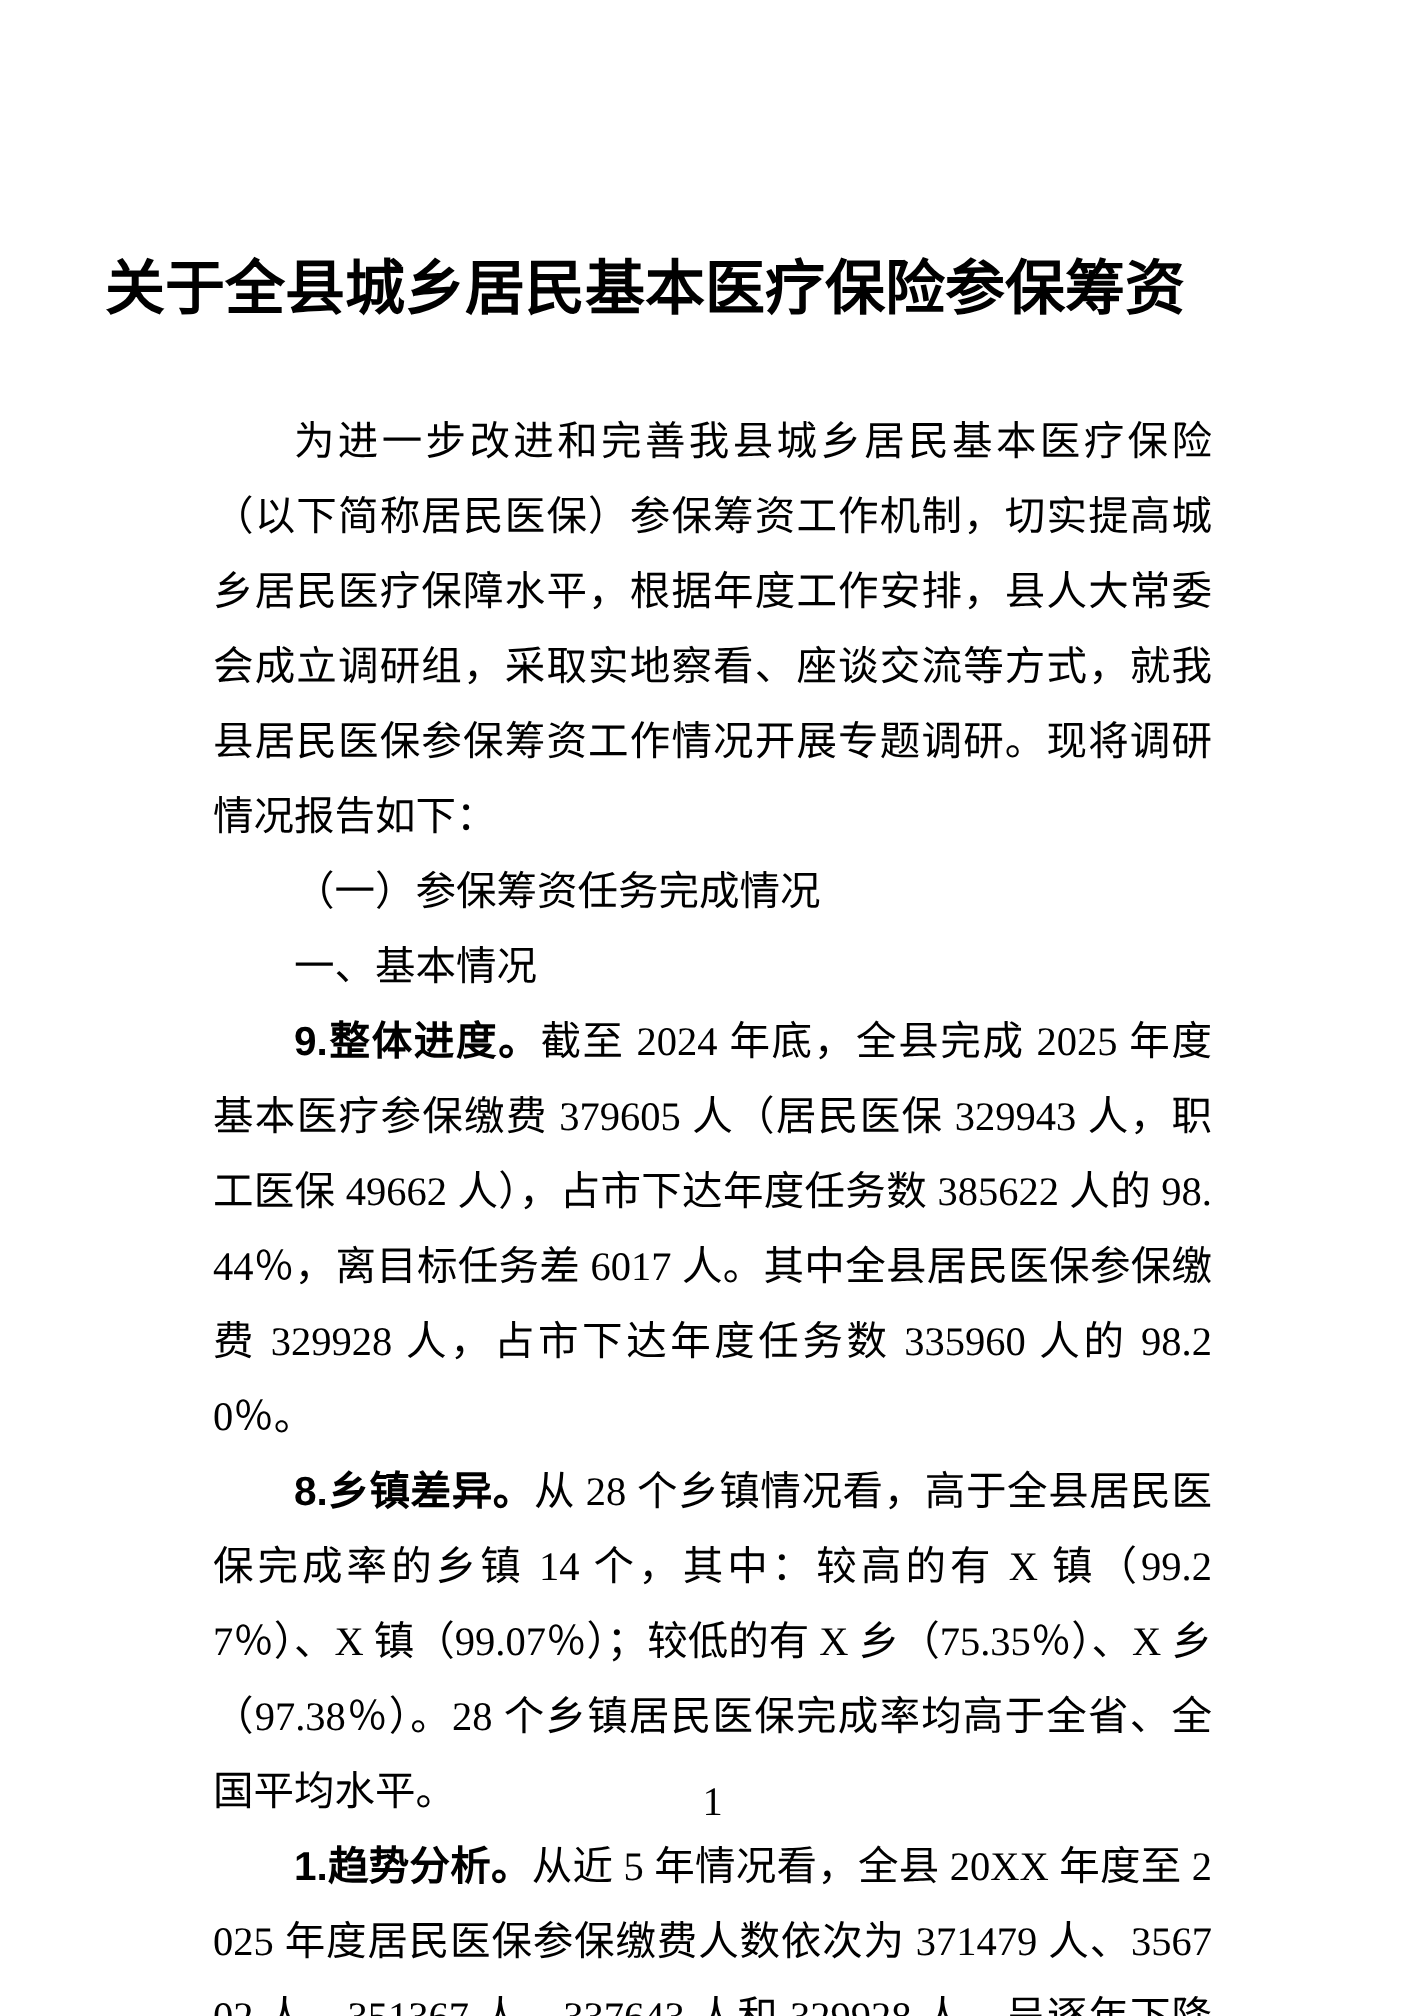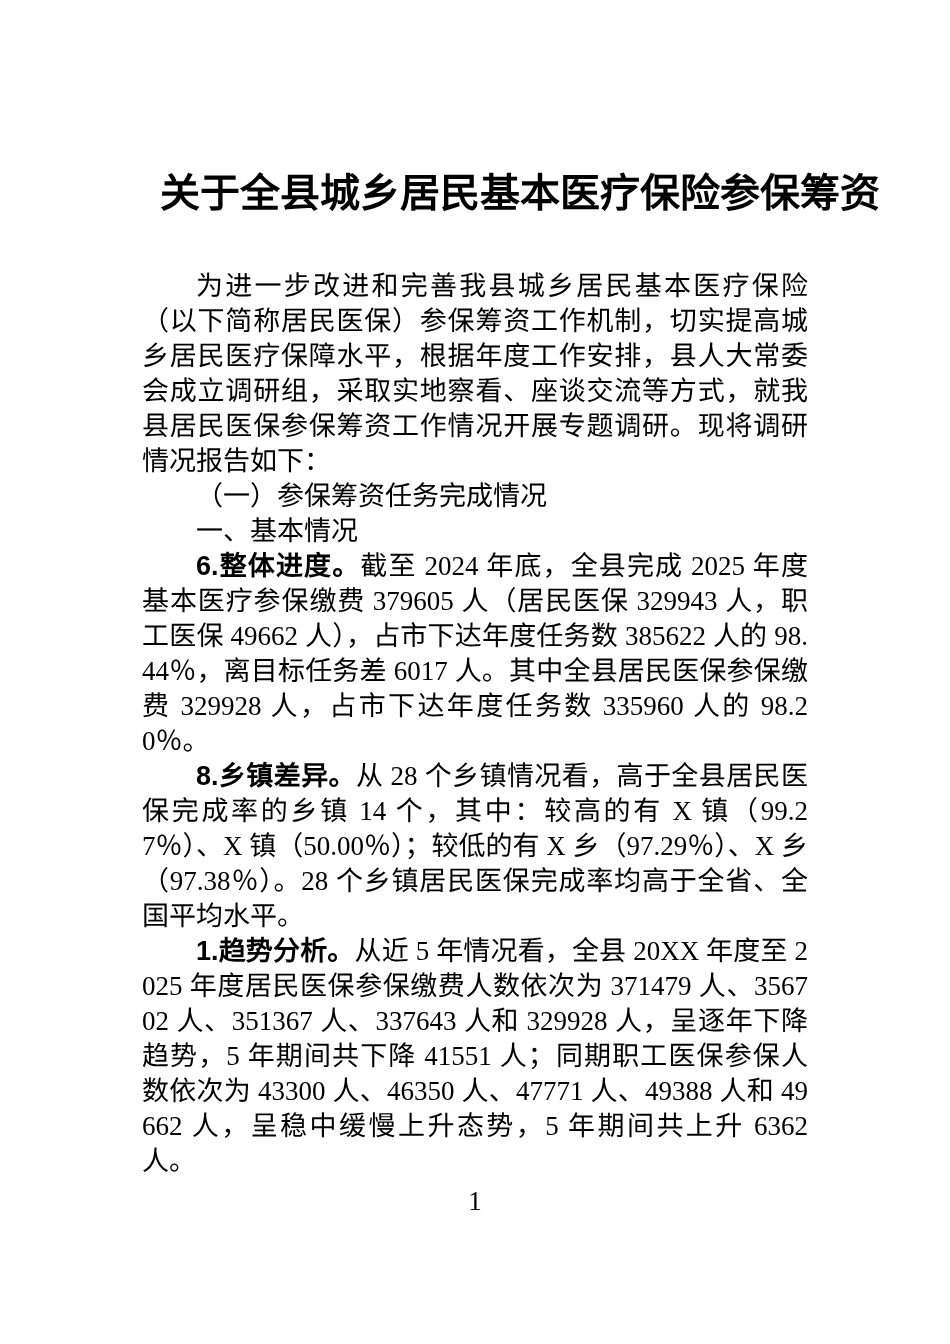--- a/index.html
+++ b/index.html
@@ -11,39 +11,39 @@
     height: 1344px;
     background: #ffffff;
     color: #000000;
     overflow: hidden;
     font-family: "Liberation Serif", "DejaVu Sans", sans-serif;
   }
 
   
   .doc-title {
     margin: 158px 70px 0 70px;
-    text-align: right;
+    text-align: left;
     font-size: 40px;
     line-height: 70px;
     font-weight: 700;
     font-family: "Liberation Sans", "DejaVu Sans", sans-serif;
     letter-spacing: 0px;
   }
   .title-line { display: block; }
 
   
   .doc-body {
     margin: 41px 142px 0 142px;
     width: 666px;
   }
   .doc-body p {
     margin: 0;
     padding: 0;
     font-size: 27px;
-    line-height: 35px;
+    line-height: 50px;
     text-indent: 2em;
     text-align: justify;
     
     font-family: "Liberation Serif", "DejaVu Sans", sans-serif;
     word-break: break-all;
   }
   .run { font-weight: 400; }
   .run.bold {
     font-weight: 700;
     font-family: "Liberation Sans", "DejaVu Sans", sans-serif;
@@ -67,20 +67,20 @@
 <div class="page">
 
   <h1 class="doc-title">
     <span class="title-line">关于全县城乡居民基本医疗保险参保筹资</span>
   </h1>
 
   <div class="doc-body">
       <p><span class="run">为进一步改进和完善我县城乡居民基本医疗保险（以下简称居民医保）参保筹资工作机制，切实提高城乡居民医疗保障水平，根据年度工作安排，县人大常委会成立调研组，采取实地察看、座谈交流等方式，就我县居民医保参保筹资工作情况开展专题调研。现将调研情况报告如下：</span></p>
       <p><span class="run">（一）参保筹资任务完成情况</span></p>
       <p><span class="run">一、基本情况</span></p>
-      <p><span class="run bold">6.整体进度。</span><span class="run">截至 2024 年底，全县完成 2025 年度基本医疗参保缴费 379605 人（居民医保 329943 人，职工医保 49662 人），占市下达年度任务数 385622 人的 98.44％，离目标任务差 6017 人。其中全县居民医保参保缴费 329928 人，占市下达年度任务数 335960 人的 98.20％。</span></p>
-      <p><span class="run bold">8.乡镇差异。</span><span class="run">从 28 个乡镇情况看，高于全县居民医保完成率的乡镇 14 个，其中：较高的有 X 镇（99.27％）、X 镇（50.00％）；较低的有 X 乡（97.29％）、X 乡（97.38％）。28 个乡镇居民医保完成率均高于全省、全国平均水平。</span></p>
+      <p><span class="run bold">9.整体进度。</span><span class="run">截至 2024 年底，全县完成 2025 年度基本医疗参保缴费 379605 人（居民医保 329943 人，职工医保 49662 人），占市下达年度任务数 385622 人的 98.44％，离目标任务差 6017 人。其中全县居民医保参保缴费 329928 人，占市下达年度任务数 335960 人的 98.20％。</span></p>
+      <p><span class="run bold">8.乡镇差异。</span><span class="run">从 28 个乡镇情况看，高于全县居民医保完成率的乡镇 14 个，其中：较高的有 X 镇（99.27％）、X 镇（99.07％）；较低的有 X 乡（75.35％）、X 乡（97.38％）。28 个乡镇居民医保完成率均高于全省、全国平均水平。</span></p>
       <p><span class="run bold">1.趋势分析。</span><span class="run">从近 5 年情况看，全县 20XX 年度至 2025 年度居民医保参保缴费人数依次为 371479 人、356702 人、351367 人、337643 人和 329928 人，呈逐年下降趋势，5 年期间共下降 41551 人；同期职工医保参保人数依次为 43300 人、46350 人、47771 人、49388 人和 49662 人，呈稳中缓慢上升态势，5 年期间共上升 6362 人。</span></p>
     </div>
 
   <div class="page-number">1</div>
 
 </div>
 
 </body></html>

